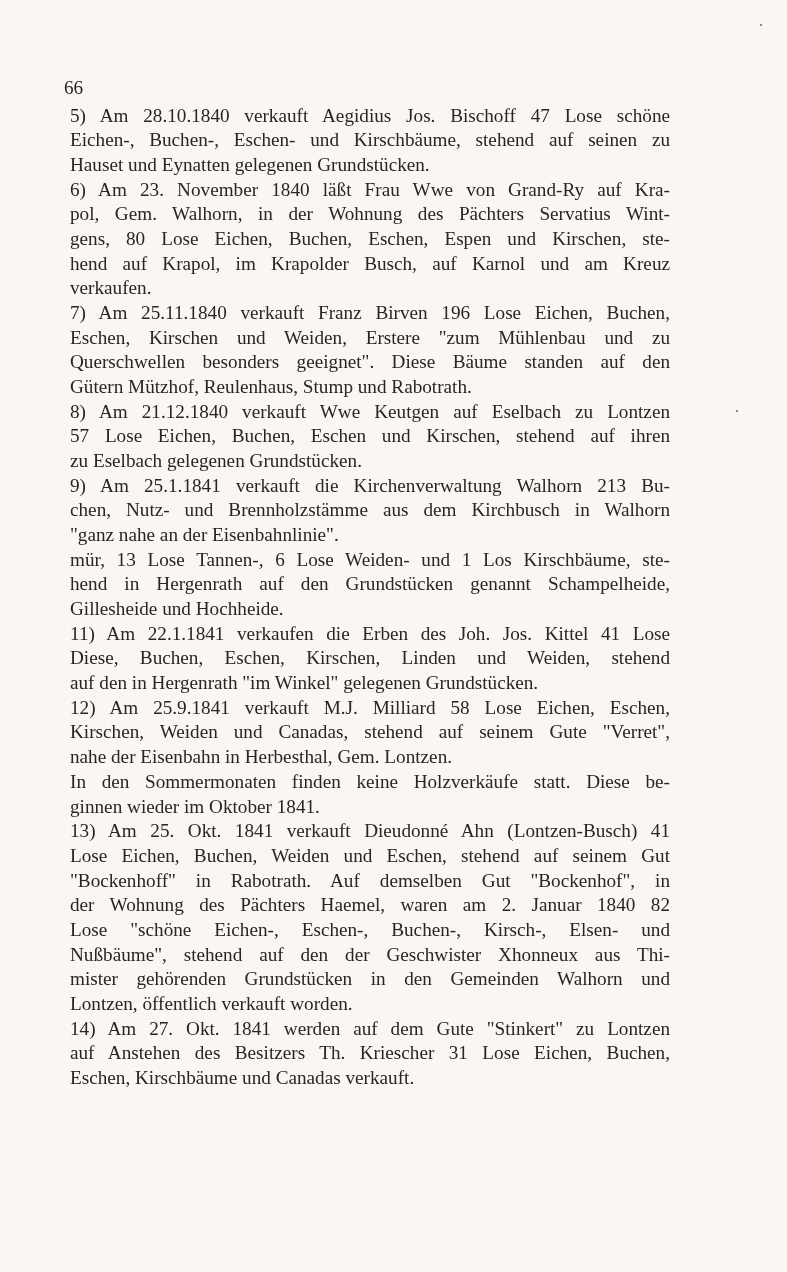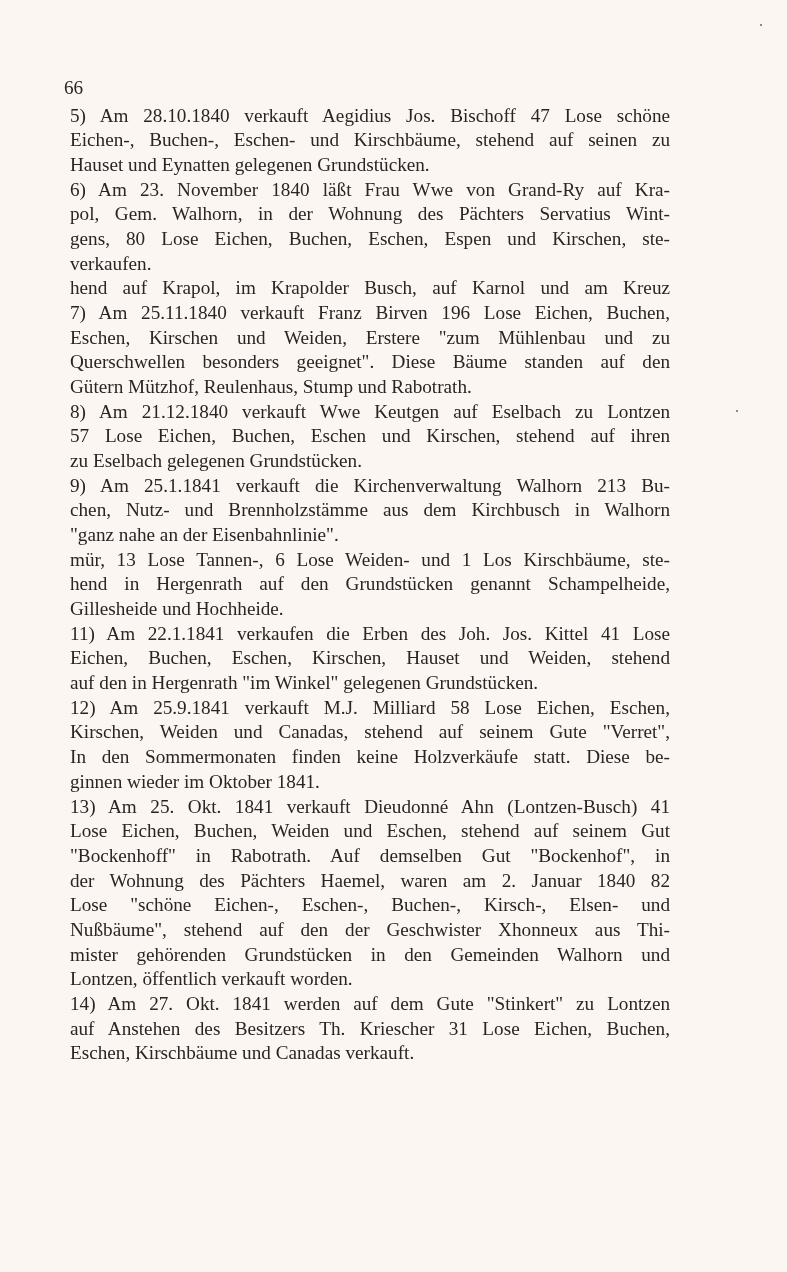--- a/index.html
+++ b/index.html
@@ -59,40 +59,41 @@
 <div class="page">
   <div class="text-block">
     <span class="page-number">66</span>
     <div id="lines">
         <span class="line">5) Am 28.10.1840 verkauft Aegidius Jos. Bischoff 47 Lose schöne</span>
         <span class="line">Eichen-, Buchen-, Eschen- und Kirschbäume, stehend auf seinen zu</span>
         <span class="line last">Hauset und Eynatten gelegenen Grundstücken.</span>
         <span class="line">6) Am 23. November 1840 läßt Frau Wwe von Grand-Ry auf Kra-</span>
         <span class="line">pol, Gem. Walhorn, in der Wohnung des Pächters Servatius Wint-</span>
         <span class="line">gens, 80 Lose Eichen, Buchen, Eschen, Espen und Kirschen, ste-</span>
+        <span class="line">hend auf Krapol, im Krapolder Busch, auf Karnol und am Kreuz</span>
         <span class="line last">verkaufen.</span>
-        <span class="line">hend auf Krapol, im Krapolder Busch, auf Karnol und am Kreuz</span>
         <span class="line">7) Am 25.11.1840 verkauft Franz Birven 196 Lose Eichen, Buchen,</span>
         <span class="line">Eschen, Kirschen und Weiden, Erstere "zum Mühlenbau und zu</span>
         <span class="line">Querschwellen besonders geeignet". Diese Bäume standen auf den</span>
         <span class="line last">Gütern Mützhof, Reulenhaus, Stump und Rabotrath.</span>
         <span class="line">8) Am 21.12.1840 verkauft Wwe Keutgen auf Eselbach zu Lontzen</span>
         <span class="line">57 Lose Eichen, Buchen, Eschen und Kirschen, stehend auf ihren</span>
         <span class="line last">zu Eselbach gelegenen Grundstücken.</span>
         <span class="line">9) Am 25.1.1841 verkauft die Kirchenverwaltung Walhorn 213 Bu-</span>
         <span class="line">chen, Nutz- und Brennholzstämme aus dem Kirchbusch in Walhorn</span>
         <span class="line last">"ganz nahe an der Eisenbahnlinie".</span>
         <span class="line">mür, 13 Lose Tannen-, 6 Lose Weiden- und 1 Los Kirschbäume, ste-</span>
         <span class="line">hend in Hergenrath auf den Grundstücken genannt Schampelheide,</span>
         <span class="line last">Gillesheide und Hochheide.</span>
         <span class="line">11) Am 22.1.1841 verkaufen die Erben des Joh. Jos. Kittel 41 Lose</span>
-        <span class="line">Eichen, Buchen, Eschen, Kirschen, Hauset und Weiden, stehend</span>
+        <span class="line">Diese, Buchen, Eschen, Kirschen, Linden und Weiden, stehend</span>
         <span class="line last">auf den in Hergenrath "im Winkel" gelegenen Grundstücken.</span>
         <span class="line">12) Am 25.9.1841 verkauft M.J. Milliard 58 Lose Eichen, Eschen,</span>
         <span class="line">Kirschen, Weiden und Canadas, stehend auf seinem Gute "Verret",</span>
+        <span class="line last">nahe der Eisenbahn in Herbesthal, Gem. Lontzen.</span>
         <span class="line">In den Sommermonaten finden keine Holzverkäufe statt. Diese be-</span>
         <span class="line last">ginnen wieder im Oktober 1841.</span>
         <span class="line">13) Am 25. Okt. 1841 verkauft Dieudonné Ahn (Lontzen-Busch) 41</span>
         <span class="line">Lose Eichen, Buchen, Weiden und Eschen, stehend auf seinem Gut</span>
         <span class="line">"Bockenhoff" in Rabotrath. Auf demselben Gut "Bockenhof", in</span>
         <span class="line">der Wohnung des Pächters Haemel, waren am 2. Januar 1840 82</span>
         <span class="line">Lose "schöne Eichen-, Eschen-, Buchen-, Kirsch-, Elsen- und</span>
         <span class="line">Nußbäume", stehend auf den der Geschwister Xhonneux aus Thi-</span>
         <span class="line">mister gehörenden Grundstücken in den Gemeinden Walhorn und</span>
         <span class="line last">Lontzen, öffentlich verkauft worden.</span>

